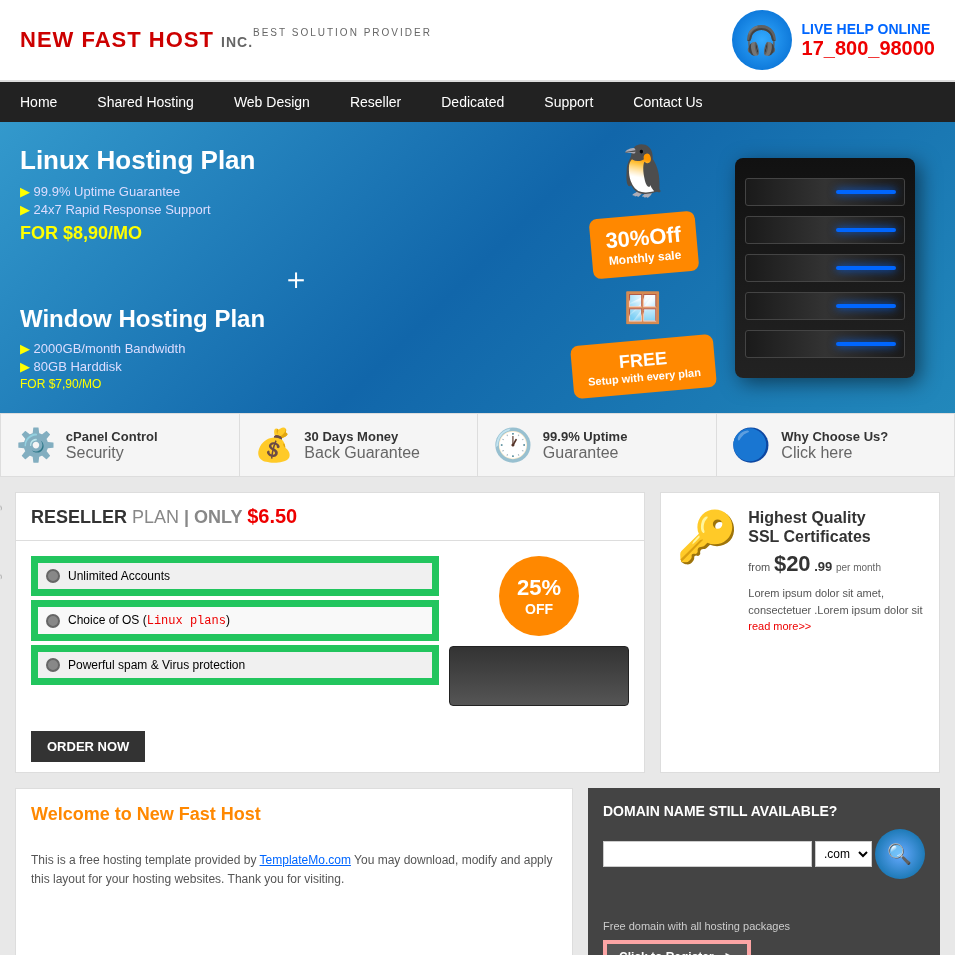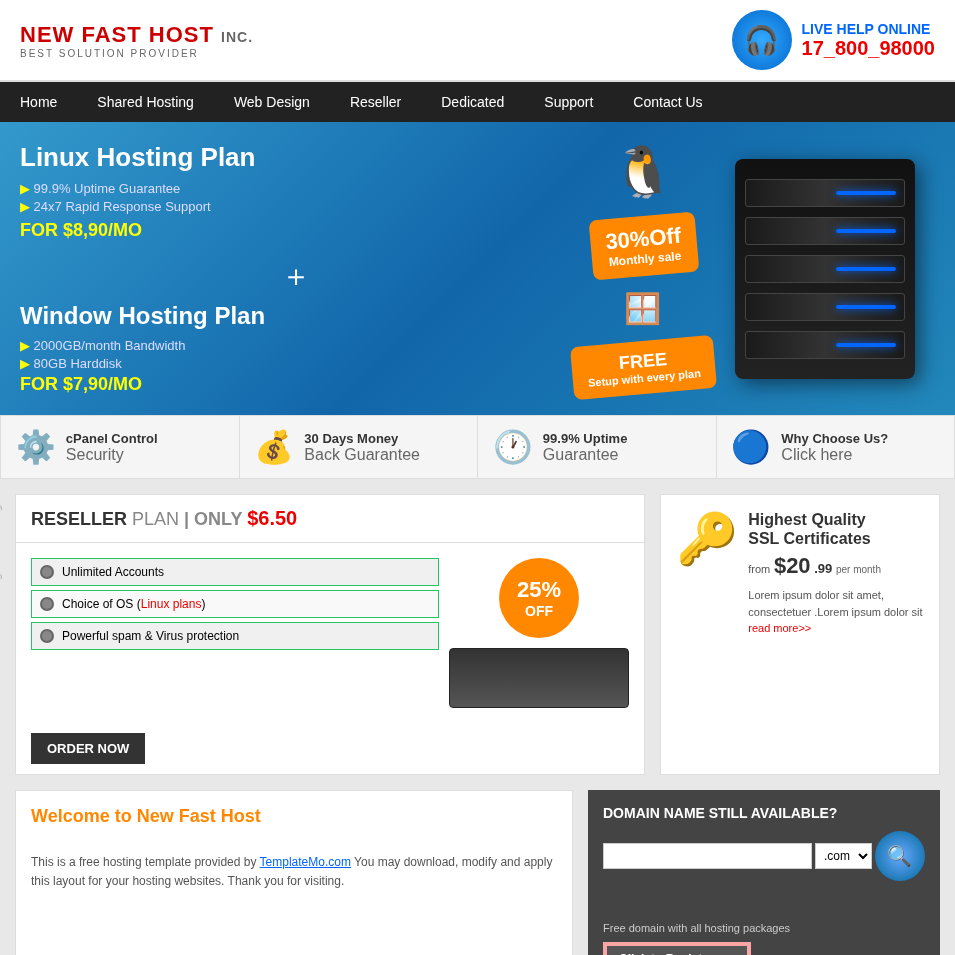--- a/index.html
+++ b/index.html
@@ -1,20 +1,20 @@
 <!DOCTYPE html>
 <html><head>
   <meta charset="utf-8">
   <style>
     * { margin: 0; padding: 0; box-sizing: border-box; }
     body { font-family: Arial, sans-serif; font-size: 13px; background: #e8e8e8; width: 955px; }
 
     
     #header { background: #fff; padding: 10px 20px; display: flex; justify-content: space-between; align-items: center; border-bottom: 2px solid #ddd; }
-    #logo-area { display: flex; flex-direction: column; }
+    #logo-area { display: flex; flex-direction: row; }
     #logo-name { font-size: 22px; font-weight: bold; color: #333; letter-spacing: 1px; }
     #logo-name span { color: #c00; }
     #logo-tagline { font-size: 10px; color: #666; letter-spacing: 2px; text-transform: uppercase; }
     #support-area { display: flex; align-items: center; gap: 10px; }
     #headset-icon { width: 60px; height: 60px; background: radial-gradient(circle, #3af 0%, #06c 100%); border-radius: 50%; display: flex; align-items: center; justify-content: center; font-size: 28px; }
     #live-help { display: flex; flex-direction: column; }
     #live-help-text { font-size: 14px; font-weight: bold; color: #333; }
     #live-help-text span { color: #06f; }
     #phone-number { font-size: 20px; font-weight: bold; color: #e00; }
 
@@ -29,21 +29,21 @@
     #banner-linux h2 { font-size: 26px; color: #fff; font-weight: bold; margin-bottom: 8px; }
     #banner-linux ul { list-style: none; }
     #banner-linux ul li { font-size: 13px; color: #ddf; margin-bottom: 3px; }
     #banner-linux ul li::before { content: "▶ "; color: #ff0; }
     #banner-linux .price { color: #ff0; font-size: 18px; font-weight: bold; margin-top: 6px; }
     #plus-divider { text-align: center; font-size: 30px; color: #fff; margin: 5px 0; }
     #banner-windows h2 { font-size: 24px; color: #fff; font-weight: bold; margin-bottom: 8px; }
     #banner-windows ul { list-style: none; }
     #banner-windows ul li { font-size: 13px; color: #ddf; margin-bottom: 3px; }
     #banner-windows ul li::before { content: "▶ "; color: #ff0; }
-    #banner-windows .price { color: #ff0; font-size: 18px; font-weight: bold; }
+    #banner-windows .price { color: #ff0; font-size: 12px; font-weight: normal; }
     #banner-center { display: flex; flex-direction: column; align-items: center; gap: 15px; }
     #tux-icon { font-size: 50px; }
     #badge-30 { background: #f80; color: #fff; padding: 10px 15px; border-radius: 8px; text-align: center; font-weight: bold; transform: rotate(-5deg); }
     #badge-30 .big { font-size: 22px; }
     #badge-30 .small { font-size: 12px; }
     #windows-icon { font-size: 30px; }
     #badge-free { background: #f80; color: #fff; padding: 10px 15px; border-radius: 8px; text-align: center; font-weight: bold; transform: rotate(-5deg); }
     #badge-free .big { font-size: 18px; }
     #badge-free .small { font-size: 11px; }
     #banner-right { width: 220px; display: flex; align-items: center; justify-content: center; }
@@ -65,24 +65,24 @@
     
     #reseller-section { flex: 1; background: #fff; border: 1px solid #ddd; padding: 0; }
     #reseller-header { padding: 12px 15px; border-bottom: 1px solid #ddd; }
     #reseller-header h3 { font-size: 18px; }
     #reseller-header span.reseller { color: #333; font-weight: bold; }
     #reseller-header span.plan { color: #888; font-weight: normal; }
     #reseller-header span.only { color: #888; }
     #reseller-header span.price { color: #e00; font-size: 20px; font-weight: bold; }
     #reseller-body { display: flex; padding: 15px; gap: 10px; }
     #reseller-features { flex: 1; }
-    .reseller-feature { display: flex; align-items: center; gap: 8px; padding: 6px 8px; margin-bottom: 4px; background: #f9f9f9; border: 1px solid #22c55e; font-size: 12px; }
+    .reseller-feature { display: flex; align-items: center; gap: 8px; padding: 6px 8px; margin-bottom: 4px; background: #f9f9f9; border: 7px solid #22c55e; font-size: 12px; }
     .reseller-feature:nth-child(odd) { background: #f0f0f0; }
     .feat-bullet { width: 14px; height: 14px; border-radius: 50%; background: #888; border: 2px solid #666; display: inline-block; flex-shrink: 0; }
-    .linux-link { color: #e00; }
+    .linux-link { color: #e00; font-family: Liberation Mono, monospace; }
     #reseller-badge-area { display: flex; align-items: center; justify-content: center; flex-direction: column; gap: 10px; }
     #badge-25 { background: #f80; color: #fff; padding: 12px 18px; border-radius: 50%; text-align: center; font-weight: bold; width: 80px; height: 80px; display: flex; flex-direction: column; justify-content: center; }
     #badge-25 .pct { font-size: 22px; font-weight: bold; }
     #badge-25 .off { font-size: 14px; }
     #server-img { width: 180px; height: 60px; background: linear-gradient(180deg, #333 0%, #555 100%); border-radius: 4px; border: 1px solid #222; position: relative; overflow: hidden; }
     #order-now-btn { background: #333; color: #fff; border: none; padding: 8px 16px; font-size: 13px; font-weight: bold; cursor: pointer; margin: 10px 15px; display: inline-block; }
 
     
     #ssl-section { width: 280px; background: #fff; border: 1px solid #ddd; padding: 15px; }
     #ssl-inner { display: flex; gap: 10px; align-items: flex-start; }

